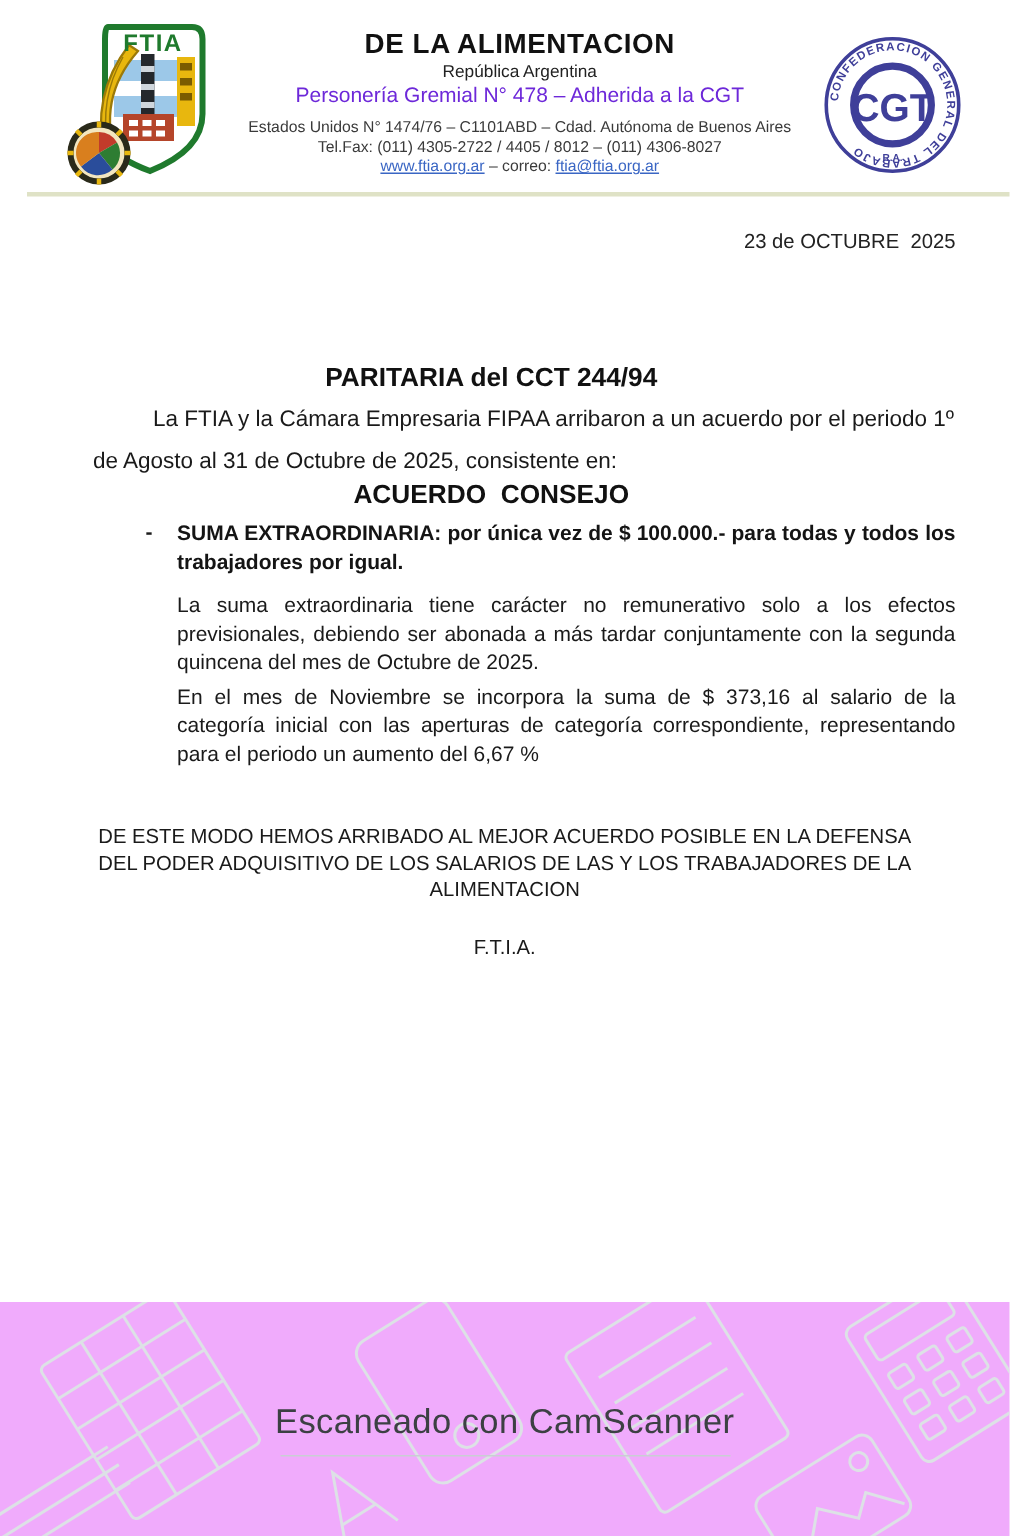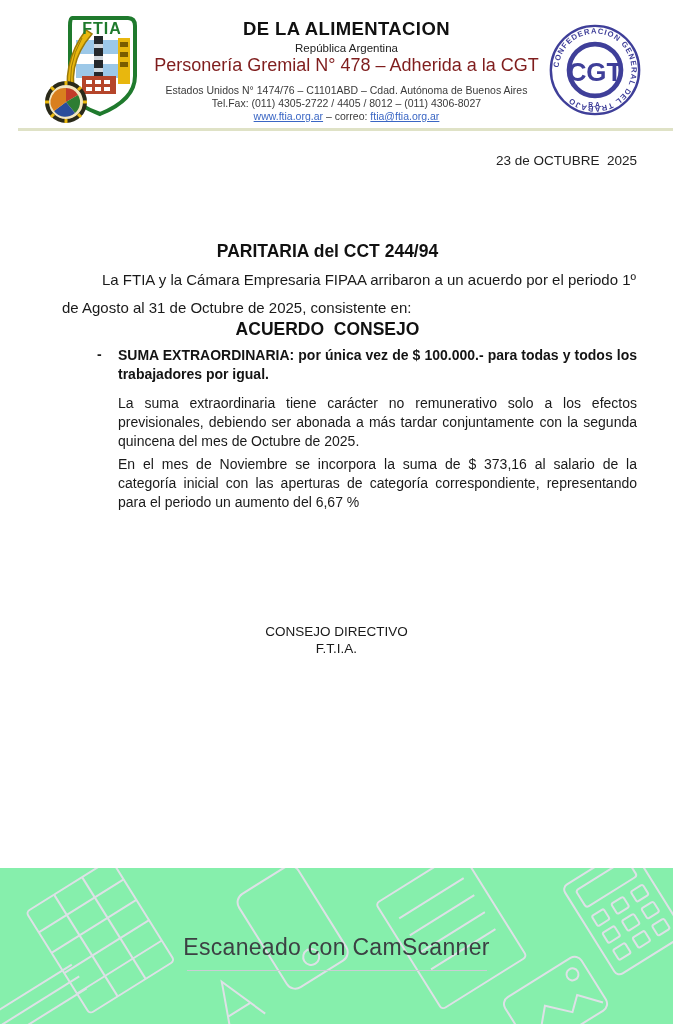--- a/index.html
+++ b/index.html
@@ -12,21 +12,21 @@
   .page{position:absolute;inset:0;}
 
   
   .header{position:absolute;top:12px;left:0;right:0;height:116px;}
   .ftia-logo{position:absolute;left:42px;top:2px;width:104px;height:112px;}
   .cgt-logo{position:absolute;right:30px;top:10px;width:96px;height:96px;}
   .head-center{position:absolute;left:140px;right:120px;top:4px;text-align:center;}
   .org-line1{font-size:18.5px;font-weight:bold;letter-spacing:.2px;color:#111;}
   .org-line2{font-size:18.5px;font-weight:bold;letter-spacing:.4px;color:#111;margin-top:2px;}
   .org-country{font-size:11.5px;color:#222;margin-top:2px;}
-  .org-gremial{font-size:18px;color:#7f1d1d;margin-top:1px;}
+  .org-gremial{font-size:14px;color:#6d28d9;margin-top:1px;}
   .contact{margin-top:8px;font-size:10.5px;color:#3a3a3a;line-height:13px;}
   .weblinks{font-size:10.5px;color:#3a3a3a;margin-top:0;}
   .lnk{color:#3a66c4;text-decoration:underline;cursor:pointer;}
 
   .divider{position:absolute;top:128px;left:18px;right:0;height:3px;background:#dfe2c6;}
 
   
   .date-line{position:absolute;top:153px;right:36px;font-size:13.5px;color:#222;white-space:pre;}
   .title-block{position:absolute;top:186px;left:0;right:60px;text-align:center;
                font-weight:bold;font-size:17.5px;line-height:26px;color:#111;white-space:pre;padding-left:42px;}
@@ -39,21 +39,21 @@
   .para2{position:absolute;top:394px;left:118px;right:36px;font-size:14px;line-height:19px;
          text-align:justify;color:#1a1a1a;}
   .para3{position:absolute;top:455px;left:118px;right:36px;font-size:14px;line-height:19px;
          text-align:justify;color:#1a1a1a;}
   .closing{position:absolute;top:549px;left:51px;right:51px;text-align:center;
            font-size:13.5px;line-height:17.5px;color:#1a1a1a;}
   .signature{position:absolute;top:624px;left:0;right:0;text-align:center;
              font-size:13.5px;line-height:16.5px;color:#1a1a1a;}
 
   
-  .footer{position:absolute;left:0;top:868px;width:673px;height:156px;background:#86efac;overflow:hidden;}
+  .footer{position:absolute;left:0;top:868px;width:673px;height:156px;background:#f0abfc;overflow:hidden;}
   .doodles{position:absolute;inset:0;}
   .watermark{position:absolute;left:0;right:0;top:66px;text-align:center;
              font-size:23px;color:#3c4043;letter-spacing:.3px;}
   .wm-underline{position:absolute;left:50%;transform:translateX(-50%);top:102px;
                 width:300px;height:1px;background:#c9ced4;}
 </style>
 </head>
 <body>
 
 <div class="page">
@@ -150,23 +150,23 @@
 
   <div class="bullet-row">
     <span class="bullet-dash">-</span>
     <div class="bullet-text">SUMA EXTRAORDINARIA: por única vez de $ 100.000.- para todas y todos los trabajadores por igual.</div>
   </div>
 
   <div class="para2">La suma extraordinaria tiene carácter no remunerativo solo a los efectos previsionales, debiendo ser abonada a más tardar conjuntamente con la segunda quincena del mes de Octubre de 2025.</div>
 
   <div class="para3">En el mes de Noviembre se incorpora la suma de $ 373,16 al salario de la categoría inicial con las aperturas de categoría correspondiente, representando para el periodo un aumento del 6,67 %</div>
 
+  <div class="closing">DE ESTE MODO HEMOS ARRIBADO AL MEJOR ACUERDO POSIBLE EN LA DEFENSA DEL PODER ADQUISITIVO DE LOS SALARIOS DE LAS Y LOS TRABAJADORES DE LA ALIMENTACION</div>
 
   <div class="signature">
-    <div>CONSEJO DIRECTIVO</div>
     <div>F.T.I.A.</div>
   </div>
 
   <div class="footer">
     <svg class="doodles" width="673" height="156" viewBox="0 0 673 156">
       <g fill="none" stroke="#dde1e6" stroke-width="2">
 
         <g transform="rotate(-32 95 60)">
           <rect x="45" y="10" width="100" height="120" rx="4"></rect>
           <line x1="45" y1="34" x2="145" y2="34"></line>

